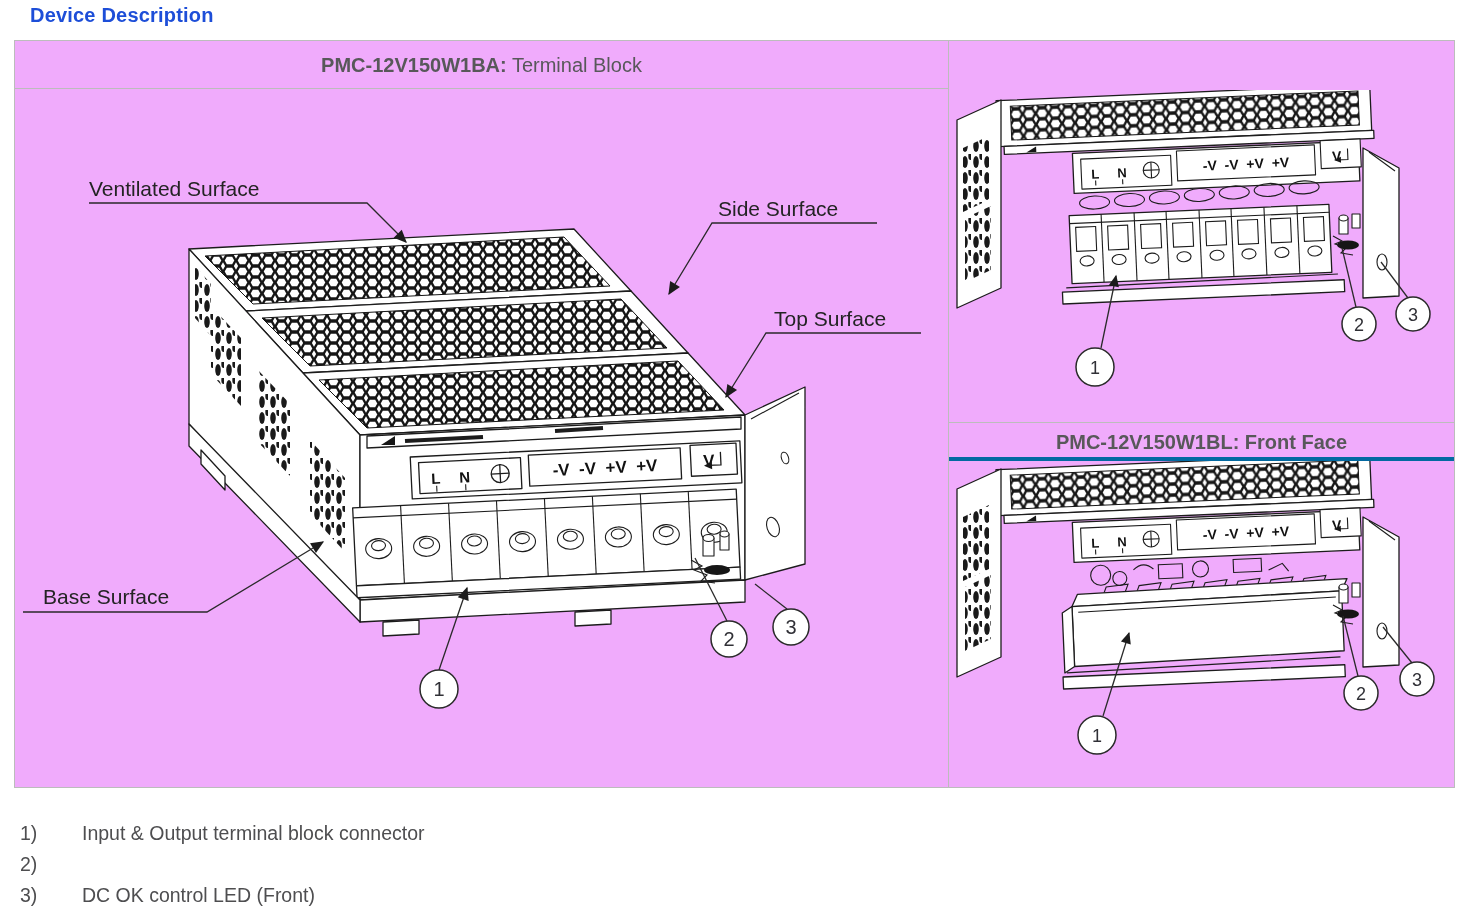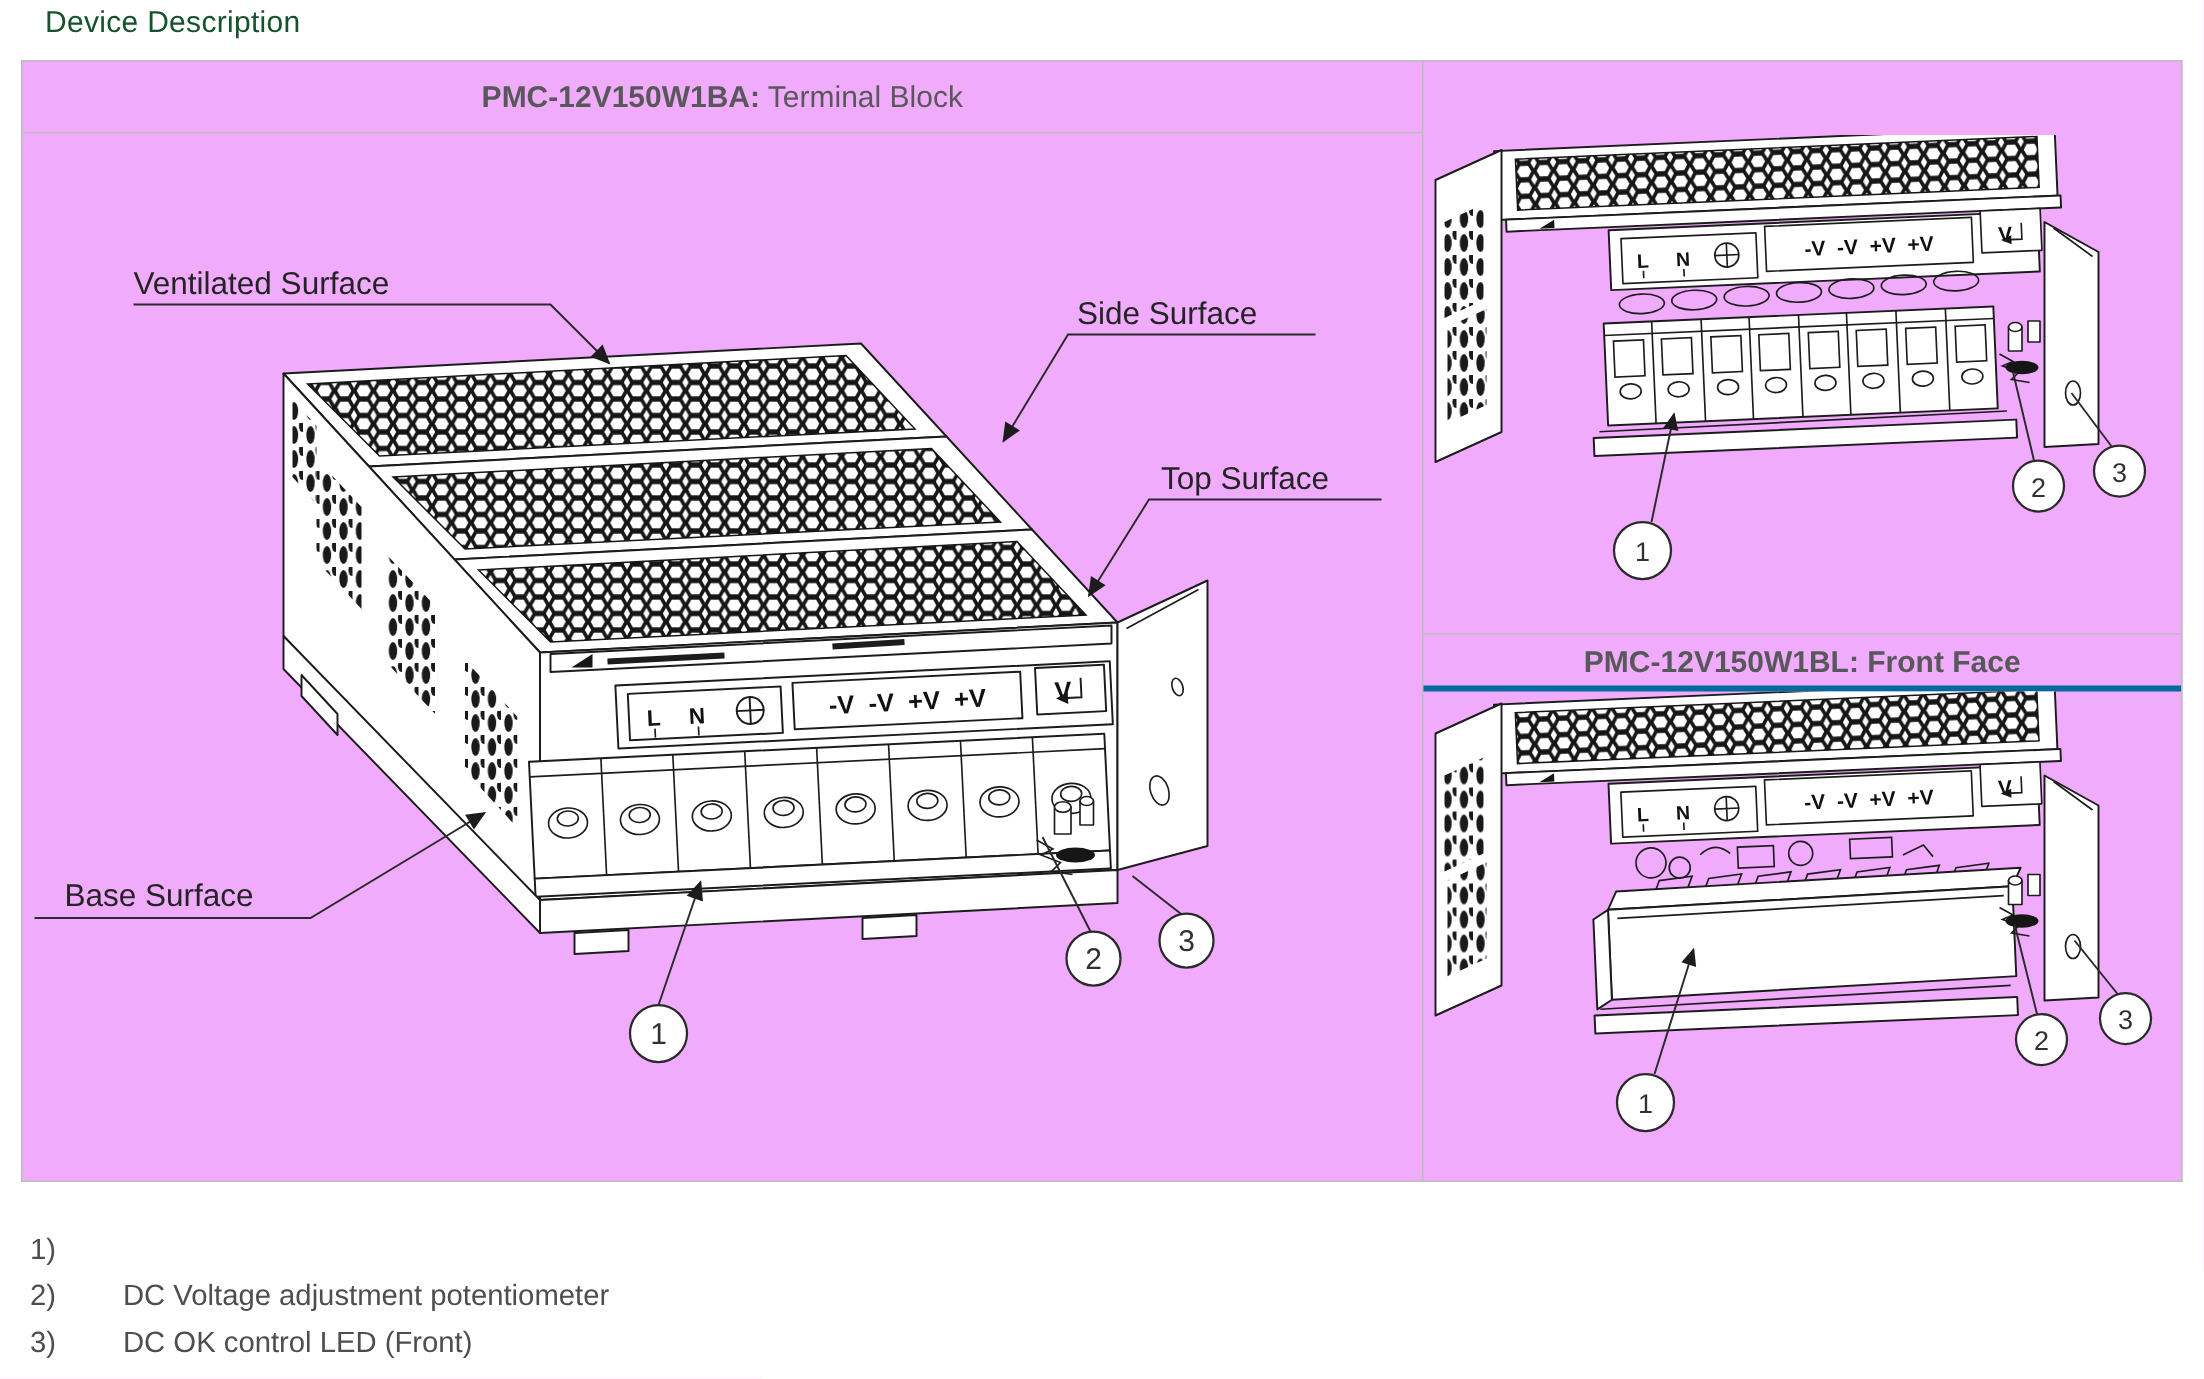--- a/index.html
+++ b/index.html
@@ -2,21 +2,21 @@
 <html><head>
 <meta charset="utf-8">
 <style>
   html,body { margin:0; padding:0; background:#fff; }
   .page {
     position:relative; width:1469px; height:919px; background:#fff; overflow:hidden;
     font-family:"Liberation Sans", sans-serif;
   }
   .doc-title {
     position:absolute; left:30px; top:4px;
-    font-size:20px; font-weight:normal; color:#14532d; letter-spacing:0.2px;
+    font-size:20px; font-weight:bold; color:#1d4ed8; letter-spacing:0.2px;
   }
   .frame {
     position:absolute; left:14px; top:40px; width:1441px; height:748px;
     border:1px solid #BCBCBC; box-sizing:border-box; background:#f0abfc;
   }
   .col-divider { position:absolute; left:933px; top:0; width:1px; height:746px; background:#BCBCBC; }
   .cell-header {
     position:absolute; top:0; height:48px; line-height:48px; text-align:center;
     font-size:20px; color:#58585A; border-bottom:1px solid #BCBCBC; box-sizing:border-box;
     white-space:nowrap;
@@ -437,24 +437,24 @@
           <circle class="co" cx="468" cy="218" r="17"></circle>
           <text class="cnum-s" x="468" y="225">3</text>
         </g>
       </svg>
     </div>
   </div>
 
   <div class="legend">
     <div class="legend-row">
       <span class="legend-num">1)</span>
+      <span>Input &amp; Output terminal block connector</span>
     </div>
     <div class="legend-row">
       <span class="legend-num">2)</span>
-      <span>DC Voltage adjustment potentiometer</span>
     </div>
     <div class="legend-row">
       <span class="legend-num">3)</span>
       <span>DC OK control LED (Front)</span>
     </div>
   </div>
 
 </div>
 
 </body></html>

